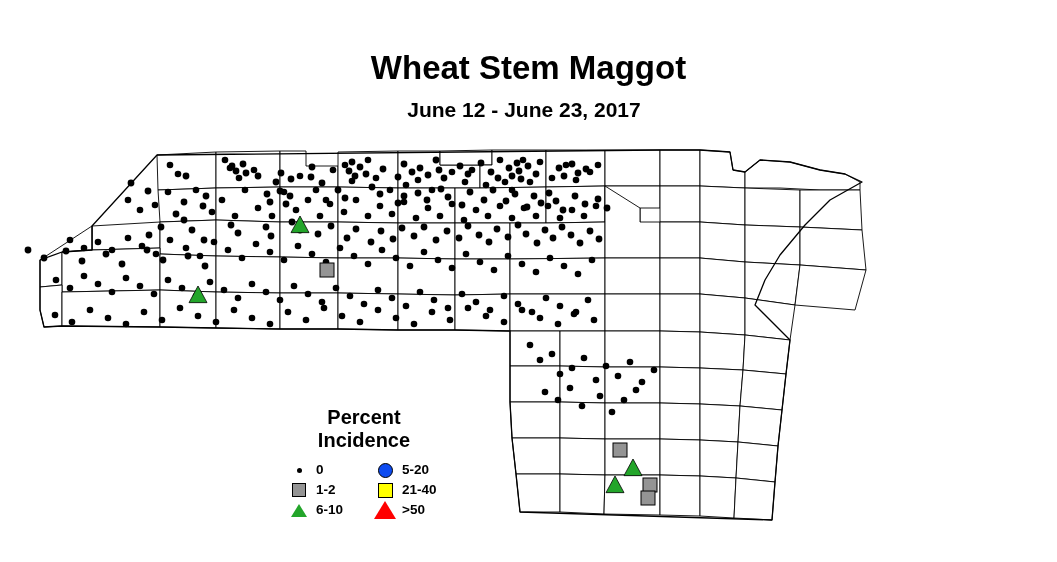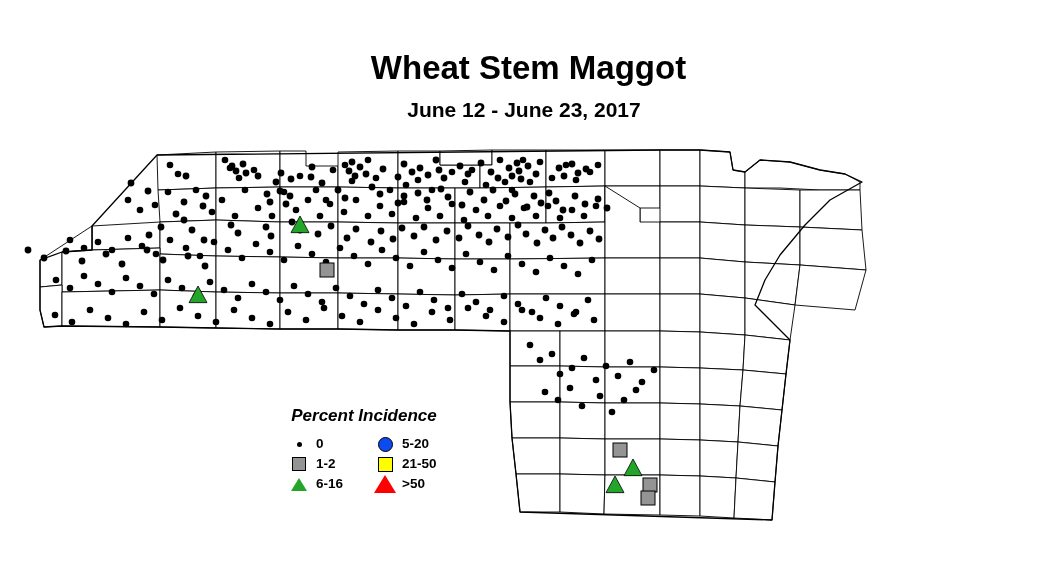--- a/index.html
+++ b/index.html
@@ -34,23 +34,22 @@
 
   .pt-0{fill:#000000;}
   .pt-1-5{fill:#949494;stroke:#000000;stroke-width:1;}
   .pt-6-10{fill:#23a52a;stroke:#000000;stroke-width:0.8;}
 
   
   .legend{
     position:absolute;left:282px;top:406px;width:170px;height:98px;
   }
   .legend-title{
-    font-size:17px;font-weight:bold;text-align:center;width:160px;
+    font-size:20px;font-weight:bold;text-align:center;width:160px;
     margin:0 0 8px 2px;
-    font-style:italic;
   }
   .legend-grid{
     display:grid;
     grid-template-columns:34px 52px 34px 50px;
     grid-template-rows:20px 20px 20px;
     align-items:center;
   }
   .lg-sym{display:flex;align-items:center;justify-content:center;height:20px;}
   .lg-lab{font-size:13.5px;font-weight:bold;line-height:1;}
 
@@ -535,26 +534,26 @@
         </div>
       <div class="lg-lab">5-20</div>
 
       <div class="lg-sym">
           <span class="sym-sq-gray"></span>
         </div>
       <div class="lg-lab">1-2</div>
       <div class="lg-sym">
           <span class="sym-sq-yellow"></span>
         </div>
-      <div class="lg-lab">21-50</div>
+      <div class="lg-lab">21-40</div>
 
       <div class="lg-sym">
           <span class="sym-tri-green"></span>
         </div>
-      <div class="lg-lab">6-16</div>
+      <div class="lg-lab">6-10</div>
       <div class="lg-sym">
           <span class="sym-tri-red"></span>
         </div>
       <div class="lg-lab">&gt;50</div>
     </div>
   </div>
 
 </div>
 
 </body></html>

